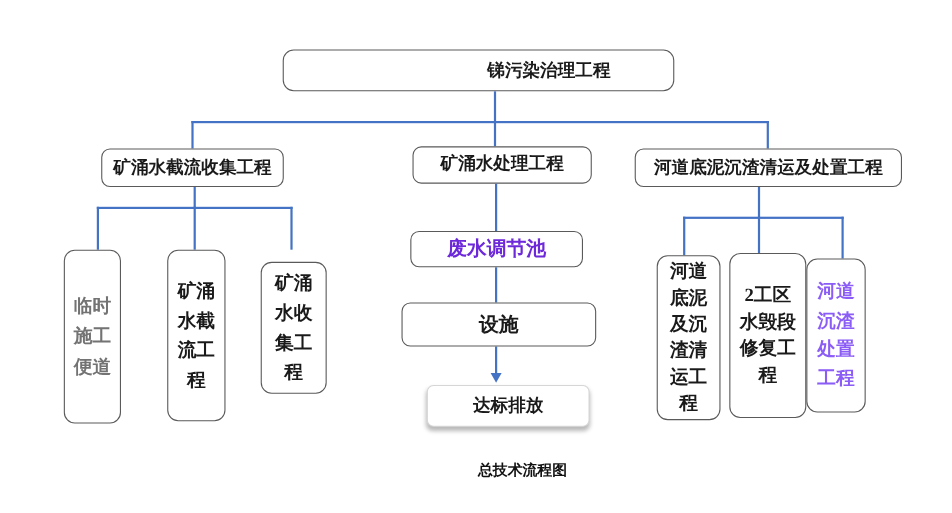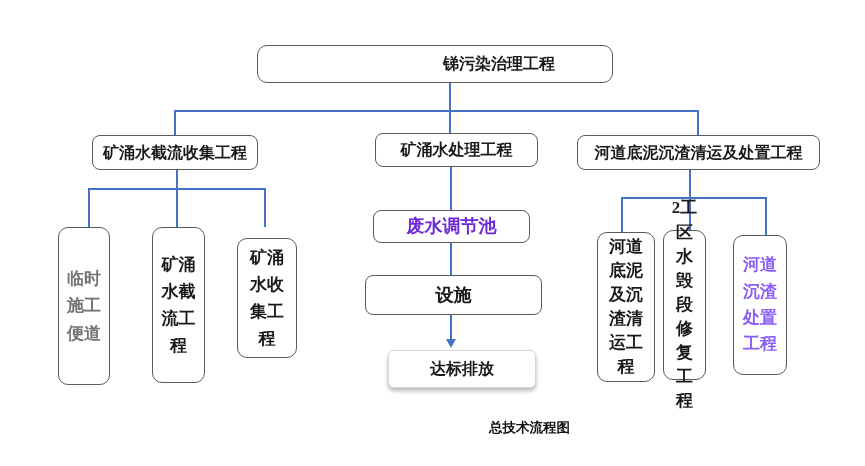--- a/index.html
+++ b/index.html
@@ -41,21 +41,21 @@
     position:absolute;
     width:0;height:0;
     border-left:5px solid transparent;
     border-right:5px solid transparent;
     border-top:9px solid #4472c4;
   }
   .caption{
     position:absolute;
     font-size:13.5px;
     font-weight:bold;
-    text-align:right;
+    text-align:center;
     color:#111;
     font-family:"Liberation Serif","DejaVu Serif",serif;
   }
 </style>
 </head>
 <body>
 
 <div id="canvas">
 
   <div class="node root-node" style="left: 257px; top: 45px; width: 356px; height: 38px; color: rgb(26, 26, 26);">锑污染治理工程</div>
@@ -90,18 +90,18 @@
   </div>
   <div class="node final" style="left: 388px; top: 350px; width: 148px; height: 38px; color: rgb(26, 26, 26);">达标排放</div>
 
   <div class="vline" style="left: 689px; top: 170px; height: 28px; background: rgb(68, 114, 196);"></div>
   <div class="hline" style="left: 621px; top: 197px; width: 146px; background: rgb(68, 114, 196);"></div>
   <div class="vline" style="left: 621px; top: 197px; height: 35px; background: rgb(68, 114, 196);"></div>
   <div class="vline" style="left: 689px; top: 197px; height: 33px; background: rgb(68, 114, 196);"></div>
   <div class="vline" style="left: 765px; top: 197px; height: 38px; background: rgb(68, 114, 196);"></div>
 
   <div class="node tall-r" style="left: 597px; top: 232px; width: 58px; height: 150px; color: rgb(26, 26, 26);">河道底泥及沉渣清运工程</div>
-  <div class="node tall-r" style="left: 663px; top: 230px; width: 43px; height: 150px; color: rgb(26, 26, 26);">2工区水毁段修复工程</div>
+  <div class="node tall-r" style="left: 663px; top: 230px; width: 70px; height: 150px; color: rgb(26, 26, 26);">2工区水毁段修复工程</div>
   <div class="node tall-r" style="left: 733px; top: 235px; width: 54px; height: 140px; line-height: 1.55; color: #8b5cf6;">河道沉渣处置工程</div>
 
   <div class="caption" style="left:380px;top:419px;width:190px;">总技术流程图</div>
 
 </div>
 
 </body></html>

